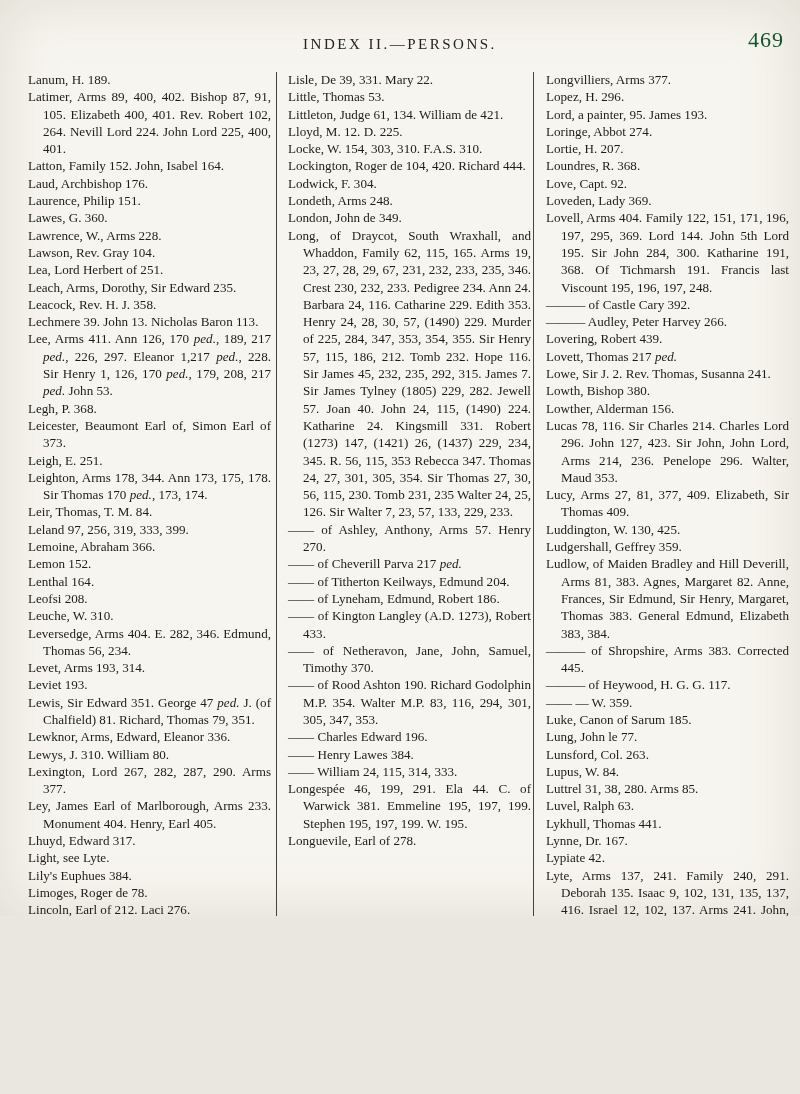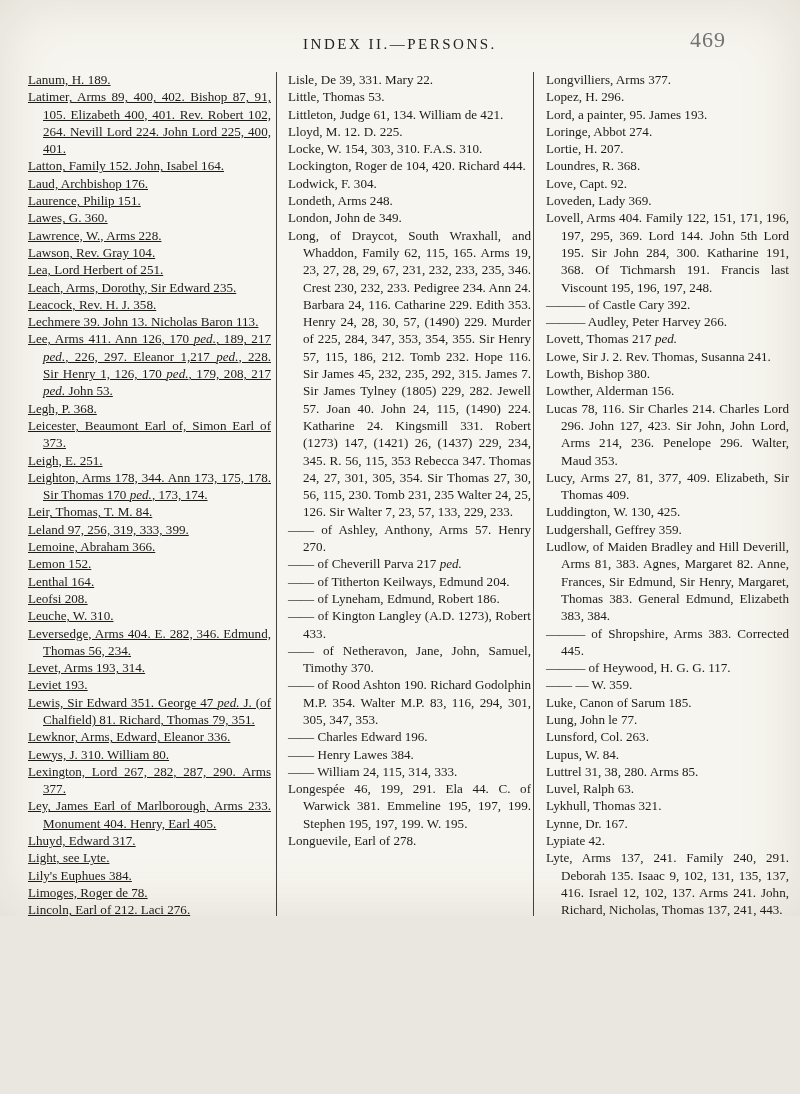--- a/index.html
+++ b/index.html
@@ -16,32 +16,32 @@
     box-shadow: inset 0 0 60px rgba(120,110,90,0.18);
     color: #1e1c1a;
   }
   .running-title {
     position: absolute; top: 36px; left: 0; right: 0;
     text-align: center;
     font-size: 15px; letter-spacing: 2.5px;
     color: #242220;
   }
   .page-number {
-    position: absolute; top: 27px; left: 690px;
+    position: absolute; top: 27px; left: 748px;
     font-size: 22px; letter-spacing: 1px;
-    color: #737373;
+    color: #14532d;
   }
   .col {
     position: absolute; top: 71px;
     width: 243px;
     font-size: 13.1px; line-height: 17.3px;
     text-align: justify;
     color: #1e1c1a;
   }
-  .col-1 { left: 28px; text-decoration: underline; }
+  .col-1 { left: 28px; }
   .col-2 { left: 288px; }
   .col-3 { left: 546px; }
   .entry { padding-left: 15px; text-indent: -15px; }
   .entry i { font-style: italic; }
   .divider {
     position: absolute; top: 72px; width: 1px;
     background: #45413c;
   }
   .divider-1 { left: 276px; height: 966px; }
   .divider-2 { left: 533px; height: 1016px; }
@@ -135,39 +135,40 @@
       <div class="entry">Lopez, H. 296.</div>
       <div class="entry">Lord, a painter, 95. James 193.</div>
       <div class="entry">Loringe, Abbot 274.</div>
       <div class="entry">Lortie, H. 207.</div>
       <div class="entry">Loundres, R. 368.</div>
       <div class="entry">Love, Capt. 92.</div>
       <div class="entry">Loveden, Lady 369.</div>
       <div class="entry">Lovell, Arms 404. Family 122, 151, 171, 196, 197, 295, 369. Lord 144. John 5th Lord 195. Sir John 284, 300. Katharine 191, 368. Of Tichmarsh 191. Francis last Viscount 195, 196, 197, 248.</div>
       <div class="entry">——— of Castle Cary 392.</div>
       <div class="entry">——— Audley, Peter Harvey 266.</div>
+      <div class="entry">Lovering, Robert 439.</div>
       <div class="entry">Lovett, Thomas 217 <i>ped.</i></div>
       <div class="entry">Lowe, Sir J. 2. Rev. Thomas, Susanna 241.</div>
       <div class="entry">Lowth, Bishop 380.</div>
       <div class="entry">Lowther, Alderman 156.</div>
       <div class="entry">Lucas 78, 116. Sir Charles 214. Charles Lord 296. John 127, 423. Sir John, John Lord, Arms 214, 236. Penelope 296. Walter, Maud 353.</div>
       <div class="entry">Lucy, Arms 27, 81, 377, 409. Elizabeth, Sir Thomas 409.</div>
       <div class="entry">Luddington, W. 130, 425.</div>
       <div class="entry">Ludgershall, Geffrey 359.</div>
       <div class="entry">Ludlow, of Maiden Bradley and Hill Deverill, Arms 81, 383. Agnes, Margaret 82. Anne, Frances, Sir Edmund, Sir Henry, Margaret, Thomas 383. General Edmund, Elizabeth 383, 384.</div>
       <div class="entry">——— of Shropshire, Arms 383. Corrected 445.</div>
       <div class="entry">——— of Heywood, H. G. G. 117.</div>
       <div class="entry">—— — W. 359.</div>
       <div class="entry">Luke, Canon of Sarum 185.</div>
       <div class="entry">Lung, John le 77.</div>
       <div class="entry">Lunsford, Col. 263.</div>
       <div class="entry">Lupus, W. 84.</div>
       <div class="entry">Luttrel 31, 38, 280. Arms 85.</div>
       <div class="entry">Luvel, Ralph 63.</div>
-      <div class="entry">Lykhull, Thomas 321.</div>
+      <div class="entry">Lykhull, Thomas 441.</div>
       <div class="entry">Lynne, Dr. 167.</div>
       <div class="entry">Lypiate 42.</div>
       <div class="entry">Lyte, Arms 137, 241. Family 240, 291. Deborah 135. Isaac 9, 102, 131, 135, 137, 416. Israel 12, 102, 137. Arms 241. John, Richard, Nicholas, Thomas 137, 241, 443.</div>
     </div>
 
   <div class="signature-mark">3 Q</div>
 
 </div>
 
 </body></html>

